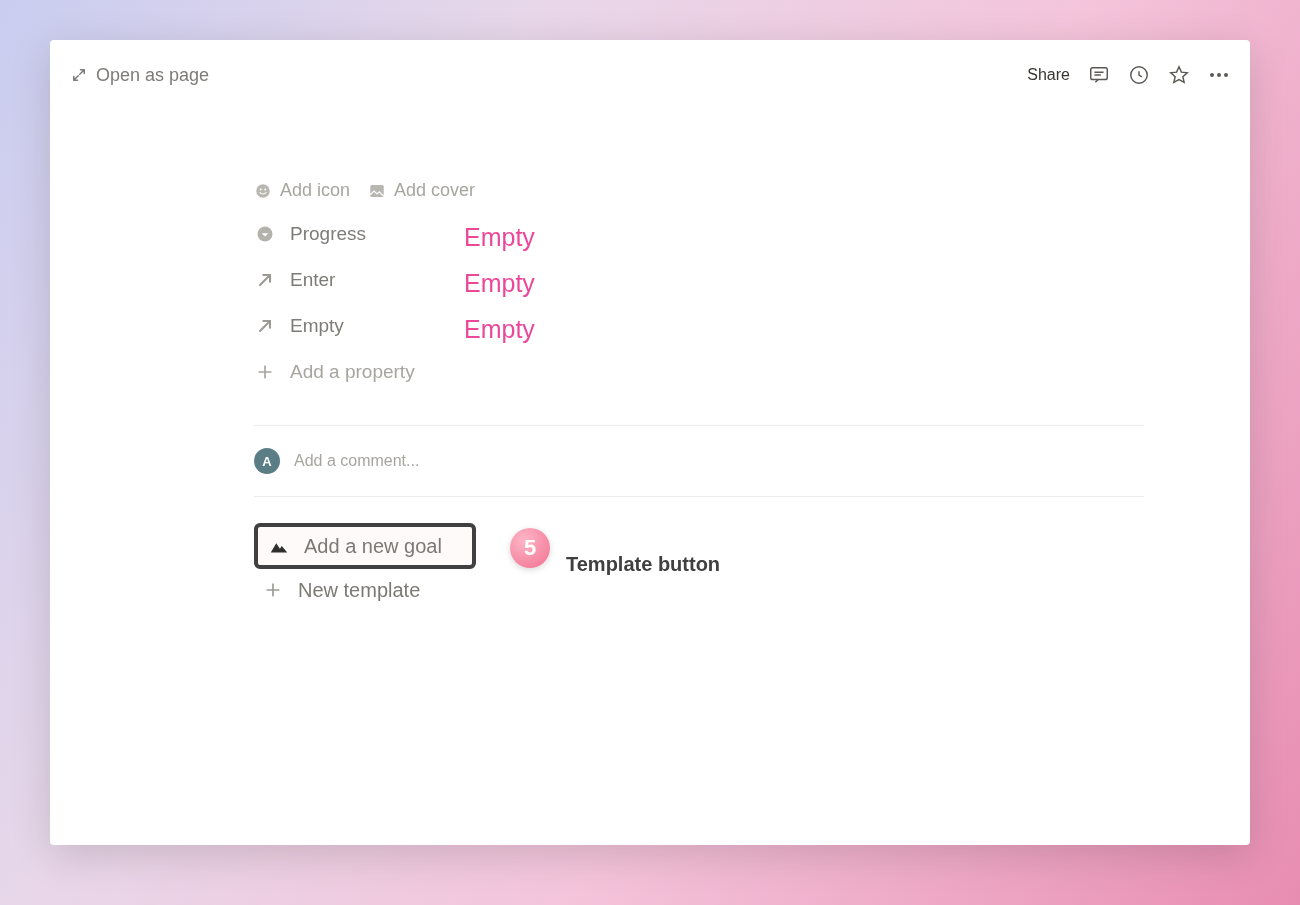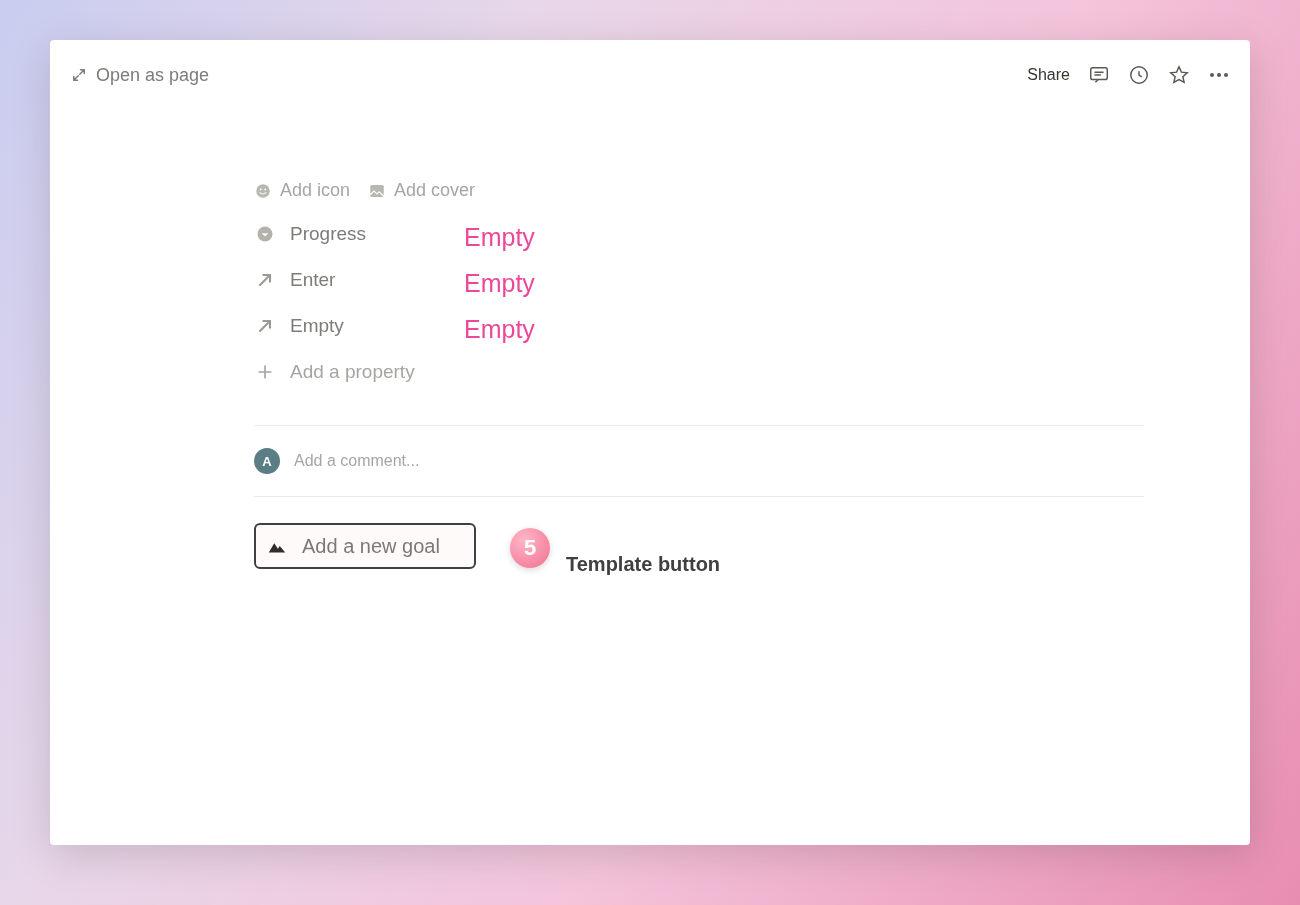--- a/index.html
+++ b/index.html
@@ -65,21 +65,21 @@
 
   .comment-row { display:flex; align-items:center; gap:14px; padding: 22px 0; border-bottom:1px solid #ecebe9;}
   .avatar { width:26px; height:26px; border-radius:50%; background:#5a7d86; color:#fff; font-size:13px; font-weight:600; display:flex; align-items:center; justify-content:center; }
   .comment-ph { color:#a7a5a0; font-size:16px; }
 
   .hint { margin-top: 42px; color:#9a9894; font-size:20px; }
 
   .template-list { margin-top: 26px; position: relative; }
   .tmpl-item { display:flex; align-items:center; gap:14px; height:42px; color:#7b7974; font-size:20px; cursor:pointer; padding: 0 8px; border-radius:4px; }
   .tmpl-item.highlight {
-    border: 2px solid #404040;
+    border: 4px solid #404040;
     border-radius: 6px;
     padding: 0 10px;
     width: 222px;
     height: 46px;
     background: #fffafa;
   }
   .tmpl-item .ti { width:22px; height:22px; display:flex; align-items:center; justify-content:center; }
 
   .annotation { position:absolute; left: 256px; top: -4px; display:flex; align-items:center; gap:16px; }
   .anno-badge {
@@ -218,20 +218,28 @@
 
       <div class="template-list">
         <div class="tmpl-item highlight">
           <span class="ti">
             <svg viewBox="0 0 24 24" width="22" height="22">
                 <path d="M3 19l6-10 4 6 2-3 6 7z" fill="#2f2e2b"></path>
               </svg>
           </span>
           <span>Add a new goal</span>
         </div>
+        <div class="tmpl-item">
+          <span class="ti">
+            <svg viewBox="0 0 24 24" width="20" height="20">
+                <path d="M12 5v14M5 12h14" stroke="#9c9a95" stroke-width="2" stroke-linecap="round"></path>
+              </svg>
+          </span>
+          <span>New template</span>
+        </div>
 
         <div class="annotation">
           <div class="anno-badge">5</div>
           <div class="anno-text">Template button</div>
         </div>
       </div>
 
     </div>
   </div>
 </div>

